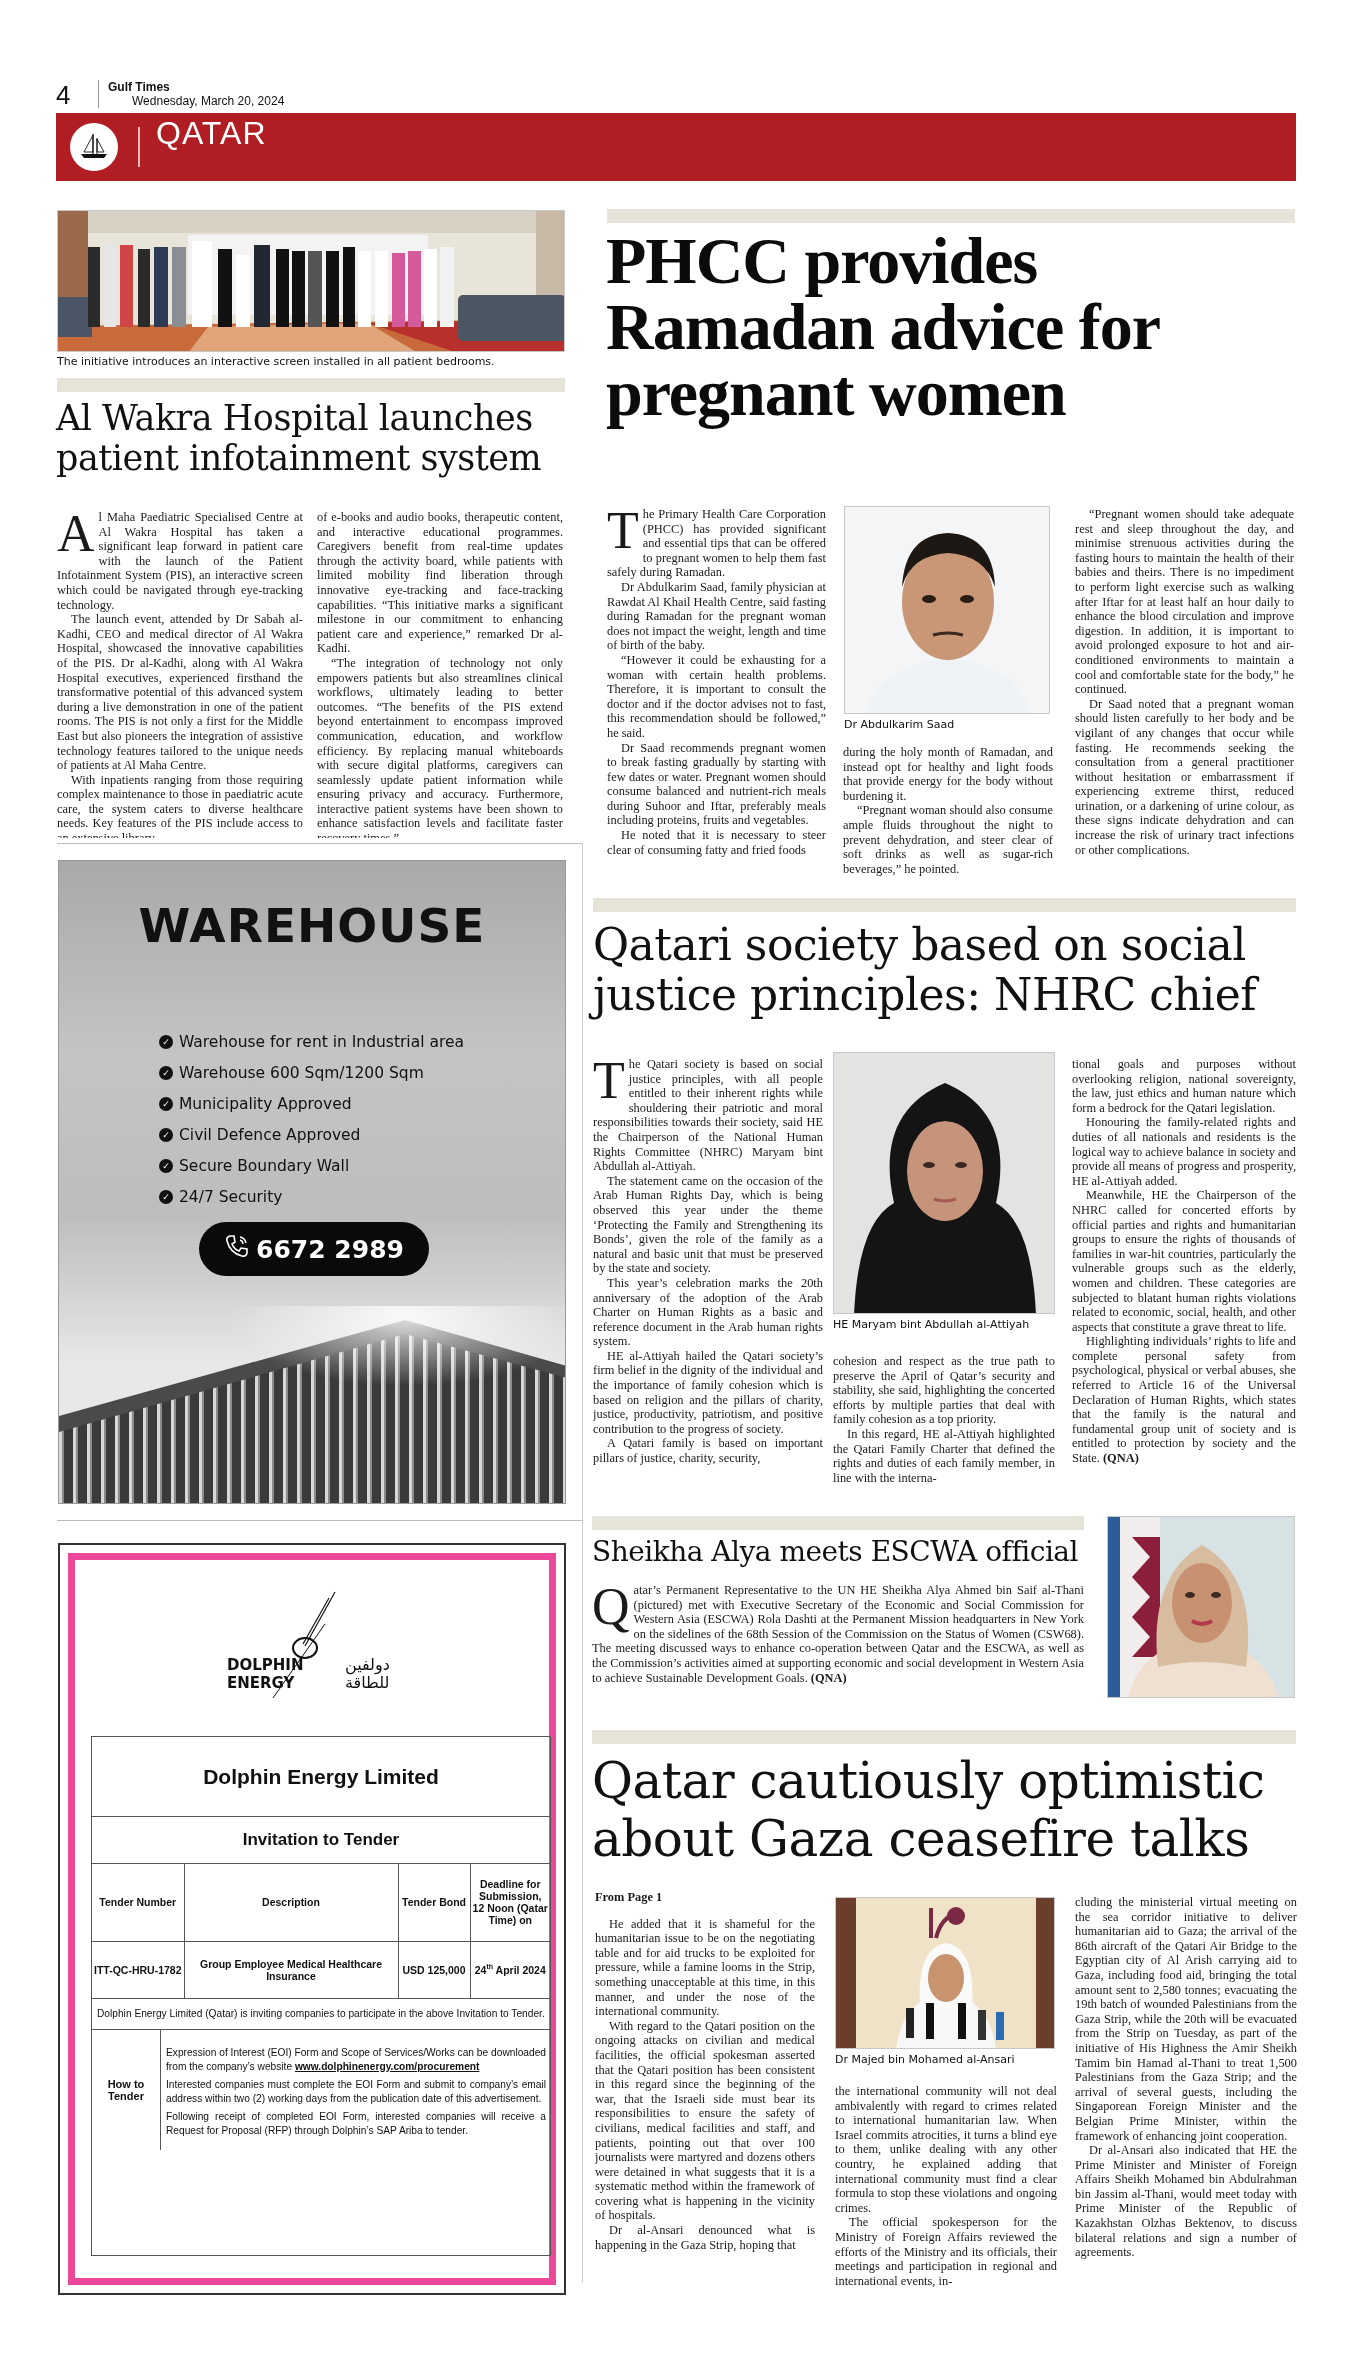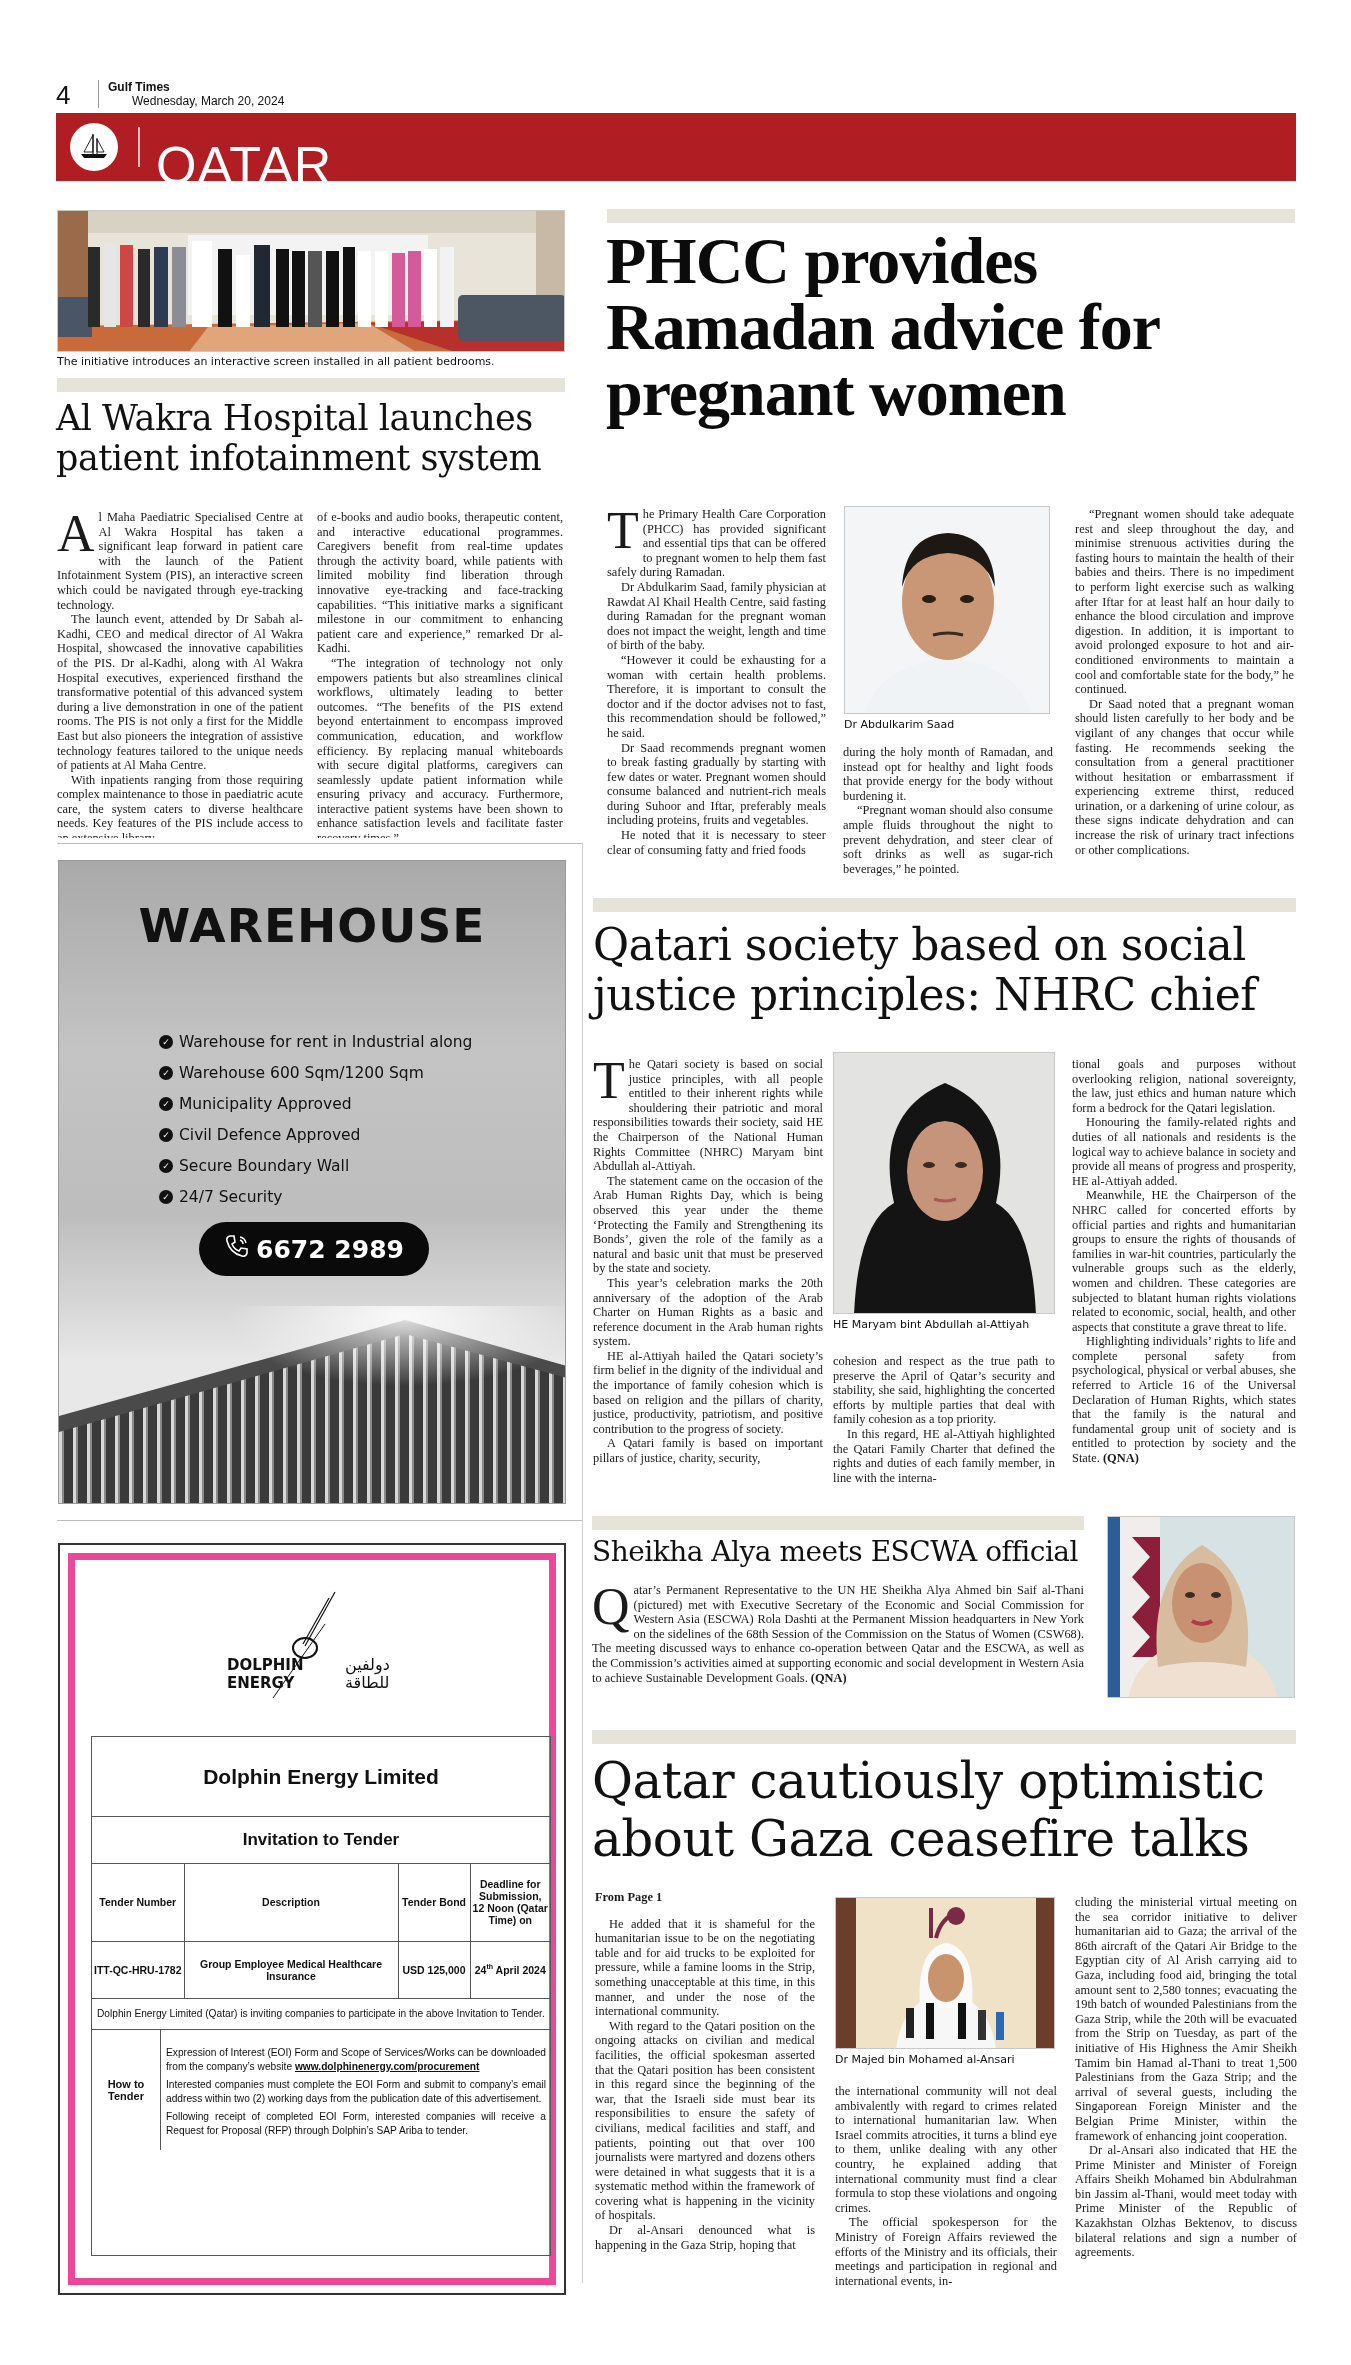--- a/index.html
+++ b/index.html
@@ -11,21 +11,21 @@
   .abs { position: absolute; }
 
   
   .page-num { left: 56px; top: 80px; font-family: "Liberation Sans", sans-serif; font-size: 26px; color: #111; }
   .pub-sep { left: 98px; top: 80px; width: 1px; height: 28px; background: #999; }
   .pub-name { left: 108px; top: 80px; font-family: "Liberation Sans", sans-serif; font-size: 12px; font-weight: bold; color: #111; }
   .pub-date { left: 108px; top: 94px; font-family: "Liberation Sans", sans-serif; font-size: 12px; color: #111; margin-left: 24px; }
   .section-bar { left: 56px; top: 113px; width: 1240px; height: 68px; background: #b01e23; }
   .logo-circle { left: 14px; top: 10px; width: 48px; height: 48px; border-radius: 50%; background: #fff; display:flex; align-items:center; justify-content:center; }
   .section-sep { left: 82px; top: 14px; width: 2px; height: 40px; background: #e9b8b8; }
-  .section-title { left: 100px; top: 22px; font-family: "Liberation Sans", sans-serif; font-size: 52px; font-weight: normal; color: #fff; letter-spacing: 1px; }
+  .section-title { left: 100px; top: 2px; font-family: "Liberation Sans", sans-serif; font-size: 32px; font-weight: normal; color: #fff; letter-spacing: 1px; }
 
   .tan-bar { background: #e6e3d9; height: 14px; }
   .rule { background: #bdbdbd; height: 1px; }
   .vrule { background: #d0d0d0; width: 1px; }
 
   
   .photo { overflow: hidden; border: 1px solid #c8c8c8; }
   .caption { font-family: "DejaVu Sans", sans-serif; font-size: 11px; color: #111; }
 
   
@@ -268,21 +268,21 @@
 <div class="abs col" style="left:1075px; top:1895px; width:222px; height:440px;">
   <p class="first">cluding the ministerial virtual meeting on the sea corridor initiative to deliver humanitarian aid to Gaza; the arrival of the 86th aircraft of the Qatari Air Bridge to the Egyptian city of Al Arish carrying aid to Gaza, including food aid, bringing the total amount sent to 2,580 tonnes; evacuating the 19th batch of wounded Palestinians from the Gaza Strip, while the 20th will be evacuated from the Strip on Tuesday, as part of the initiative of His Highness the Amir Sheikh Tamim bin Hamad al-Thani to treat 1,500 Palestinians from the Gaza Strip; and the arrival of several guests, including the Singaporean Foreign Minister and the Belgian Prime Minister, within the framework of enhancing joint cooperation.</p>
   <p>Dr al-Ansari also indicated that HE the Prime Minister and Minister of Foreign Affairs Sheikh Mohamed bin Abdulrahman bin Jassim al-Thani, would meet today with Prime Minister of the Republic of Kazakhstan Olzhas Bektenov, to discuss bilateral relations and sign a number of agreements.</p>
 </div>
 
 <div class="abs ad-warehouse">
   <div class="abs wh-title" style="top:38px;">WAREHOUSE</div>
   <div class="abs wh-list">
     <div class="wh-item">
         <span class="check">✓</span>
-        <span>Warehouse for rent in Industrial along</span>
+        <span>Warehouse for rent in Industrial area</span>
       </div>
     <div class="wh-item">
         <span class="check">✓</span>
         <span>Warehouse 600 Sqm/1200 Sqm</span>
       </div>
     <div class="wh-item">
         <span class="check">✓</span>
         <span>Municipality Approved</span>
       </div>
     <div class="wh-item">

